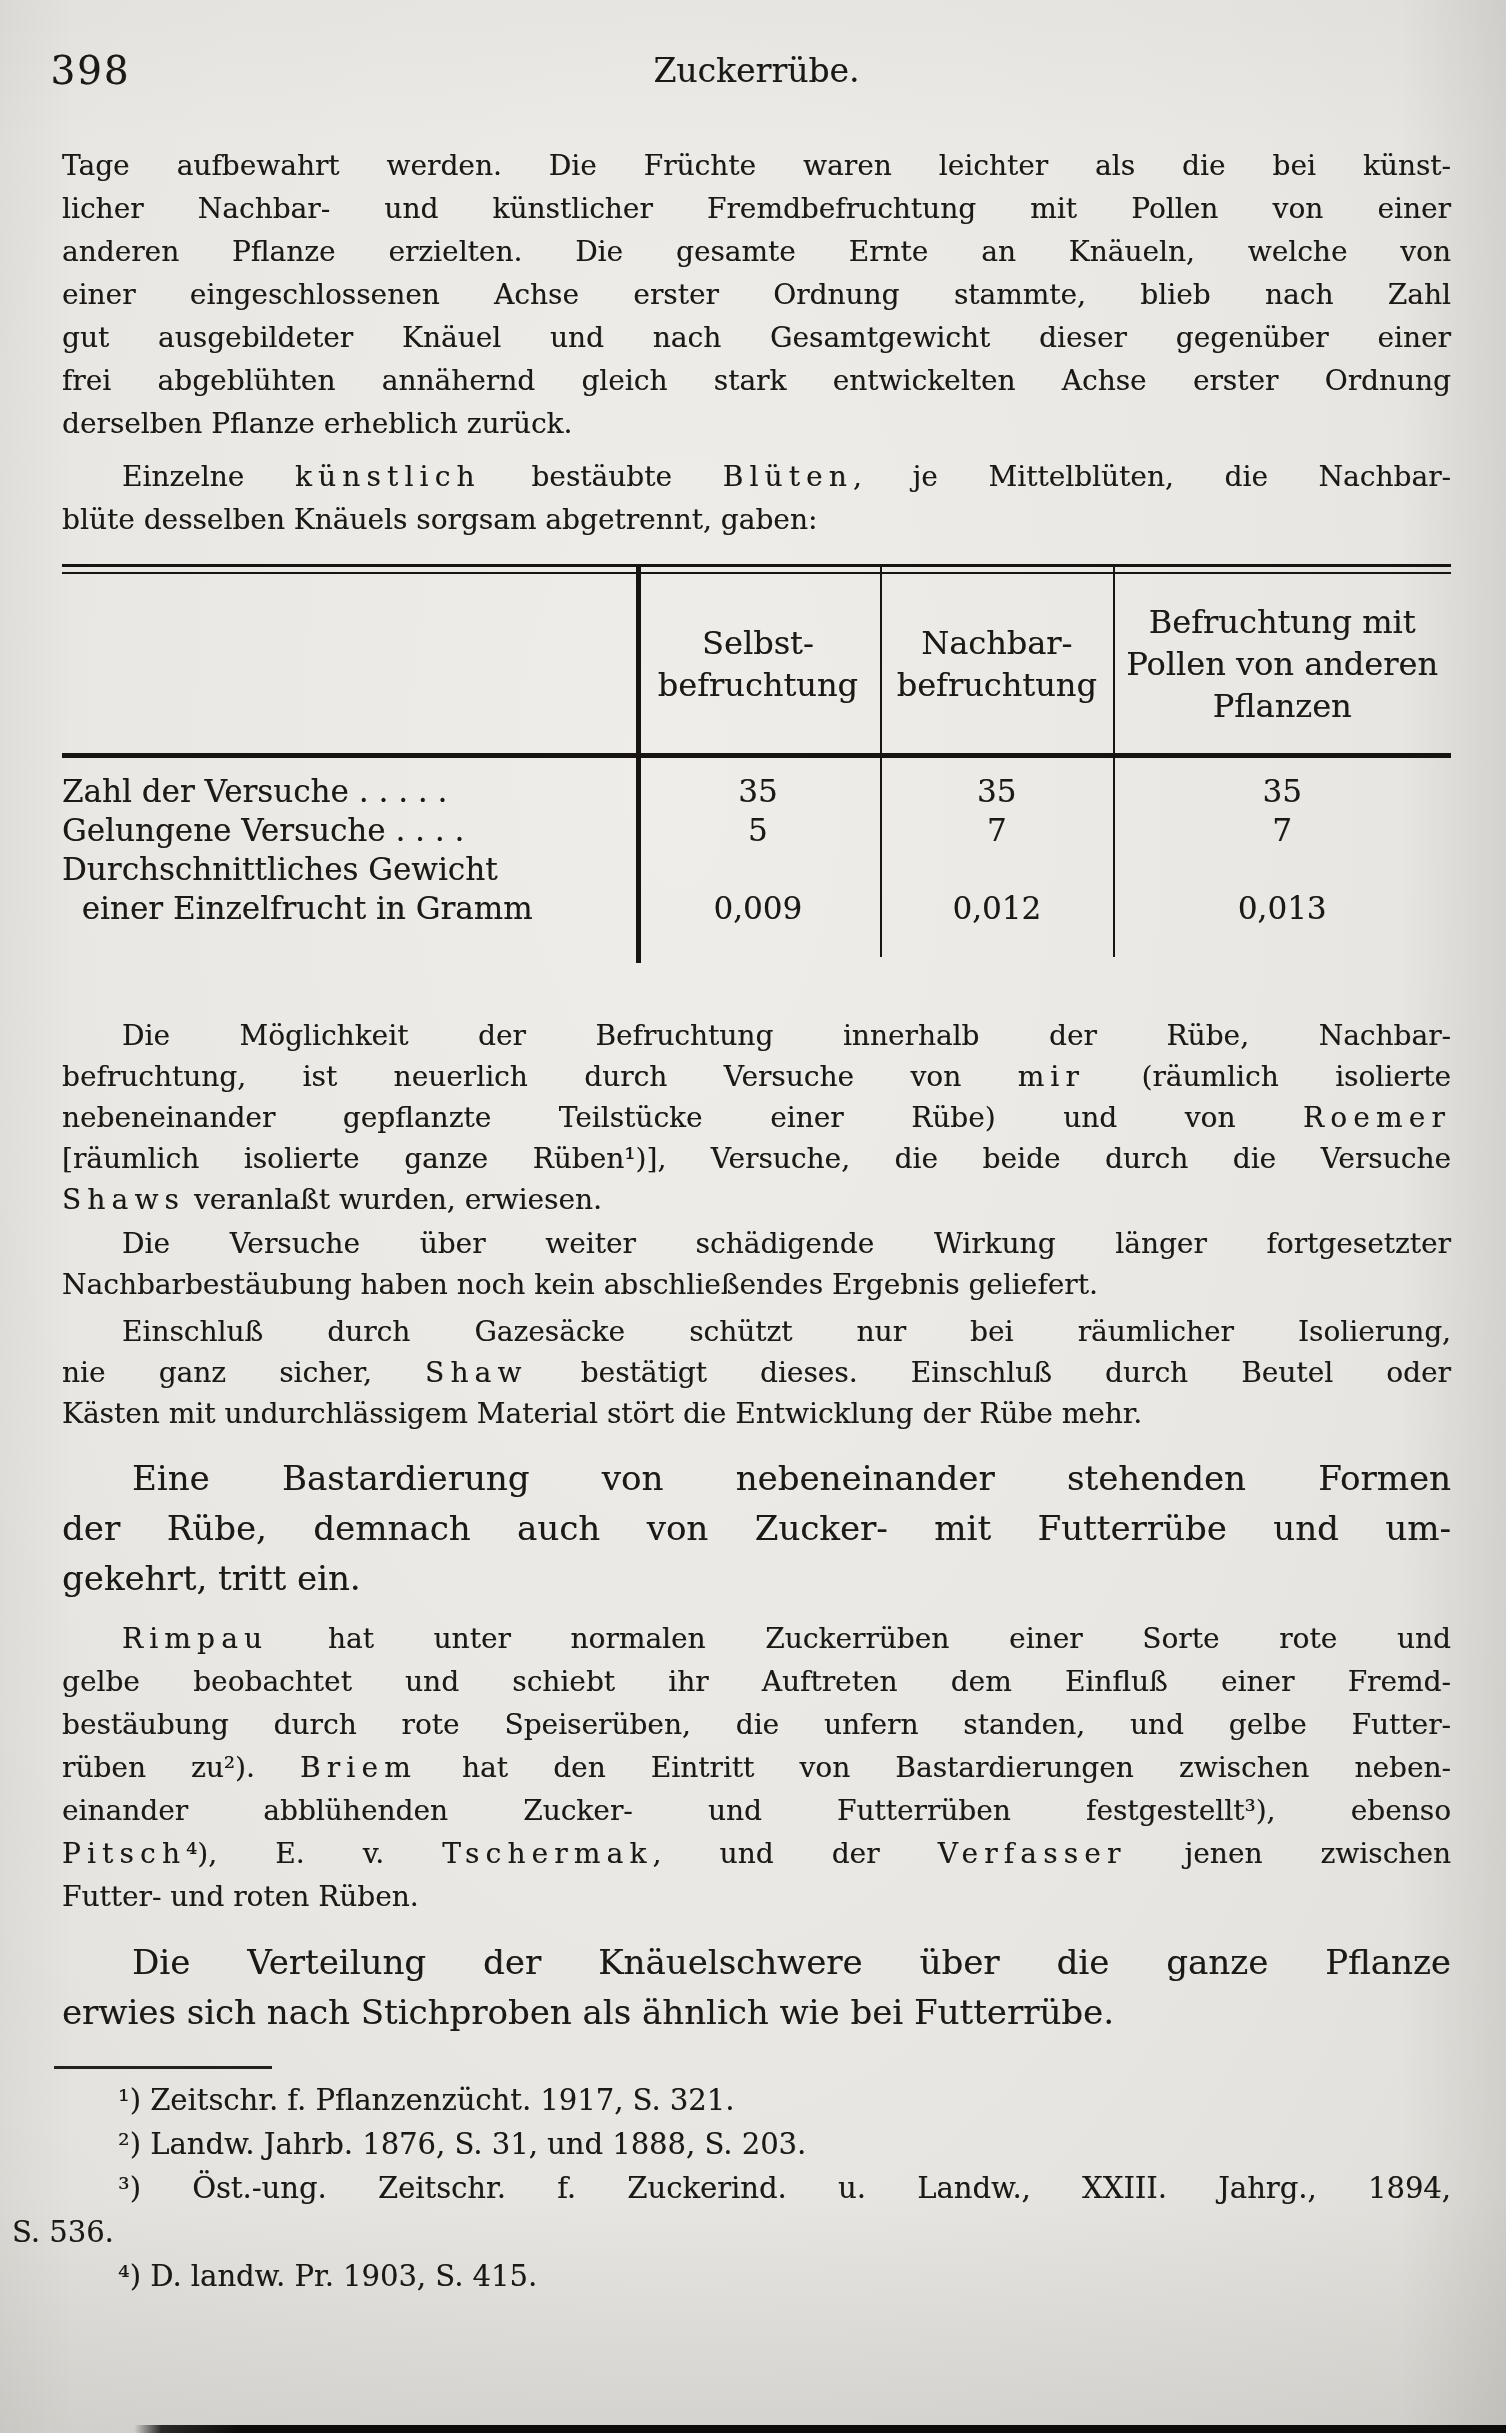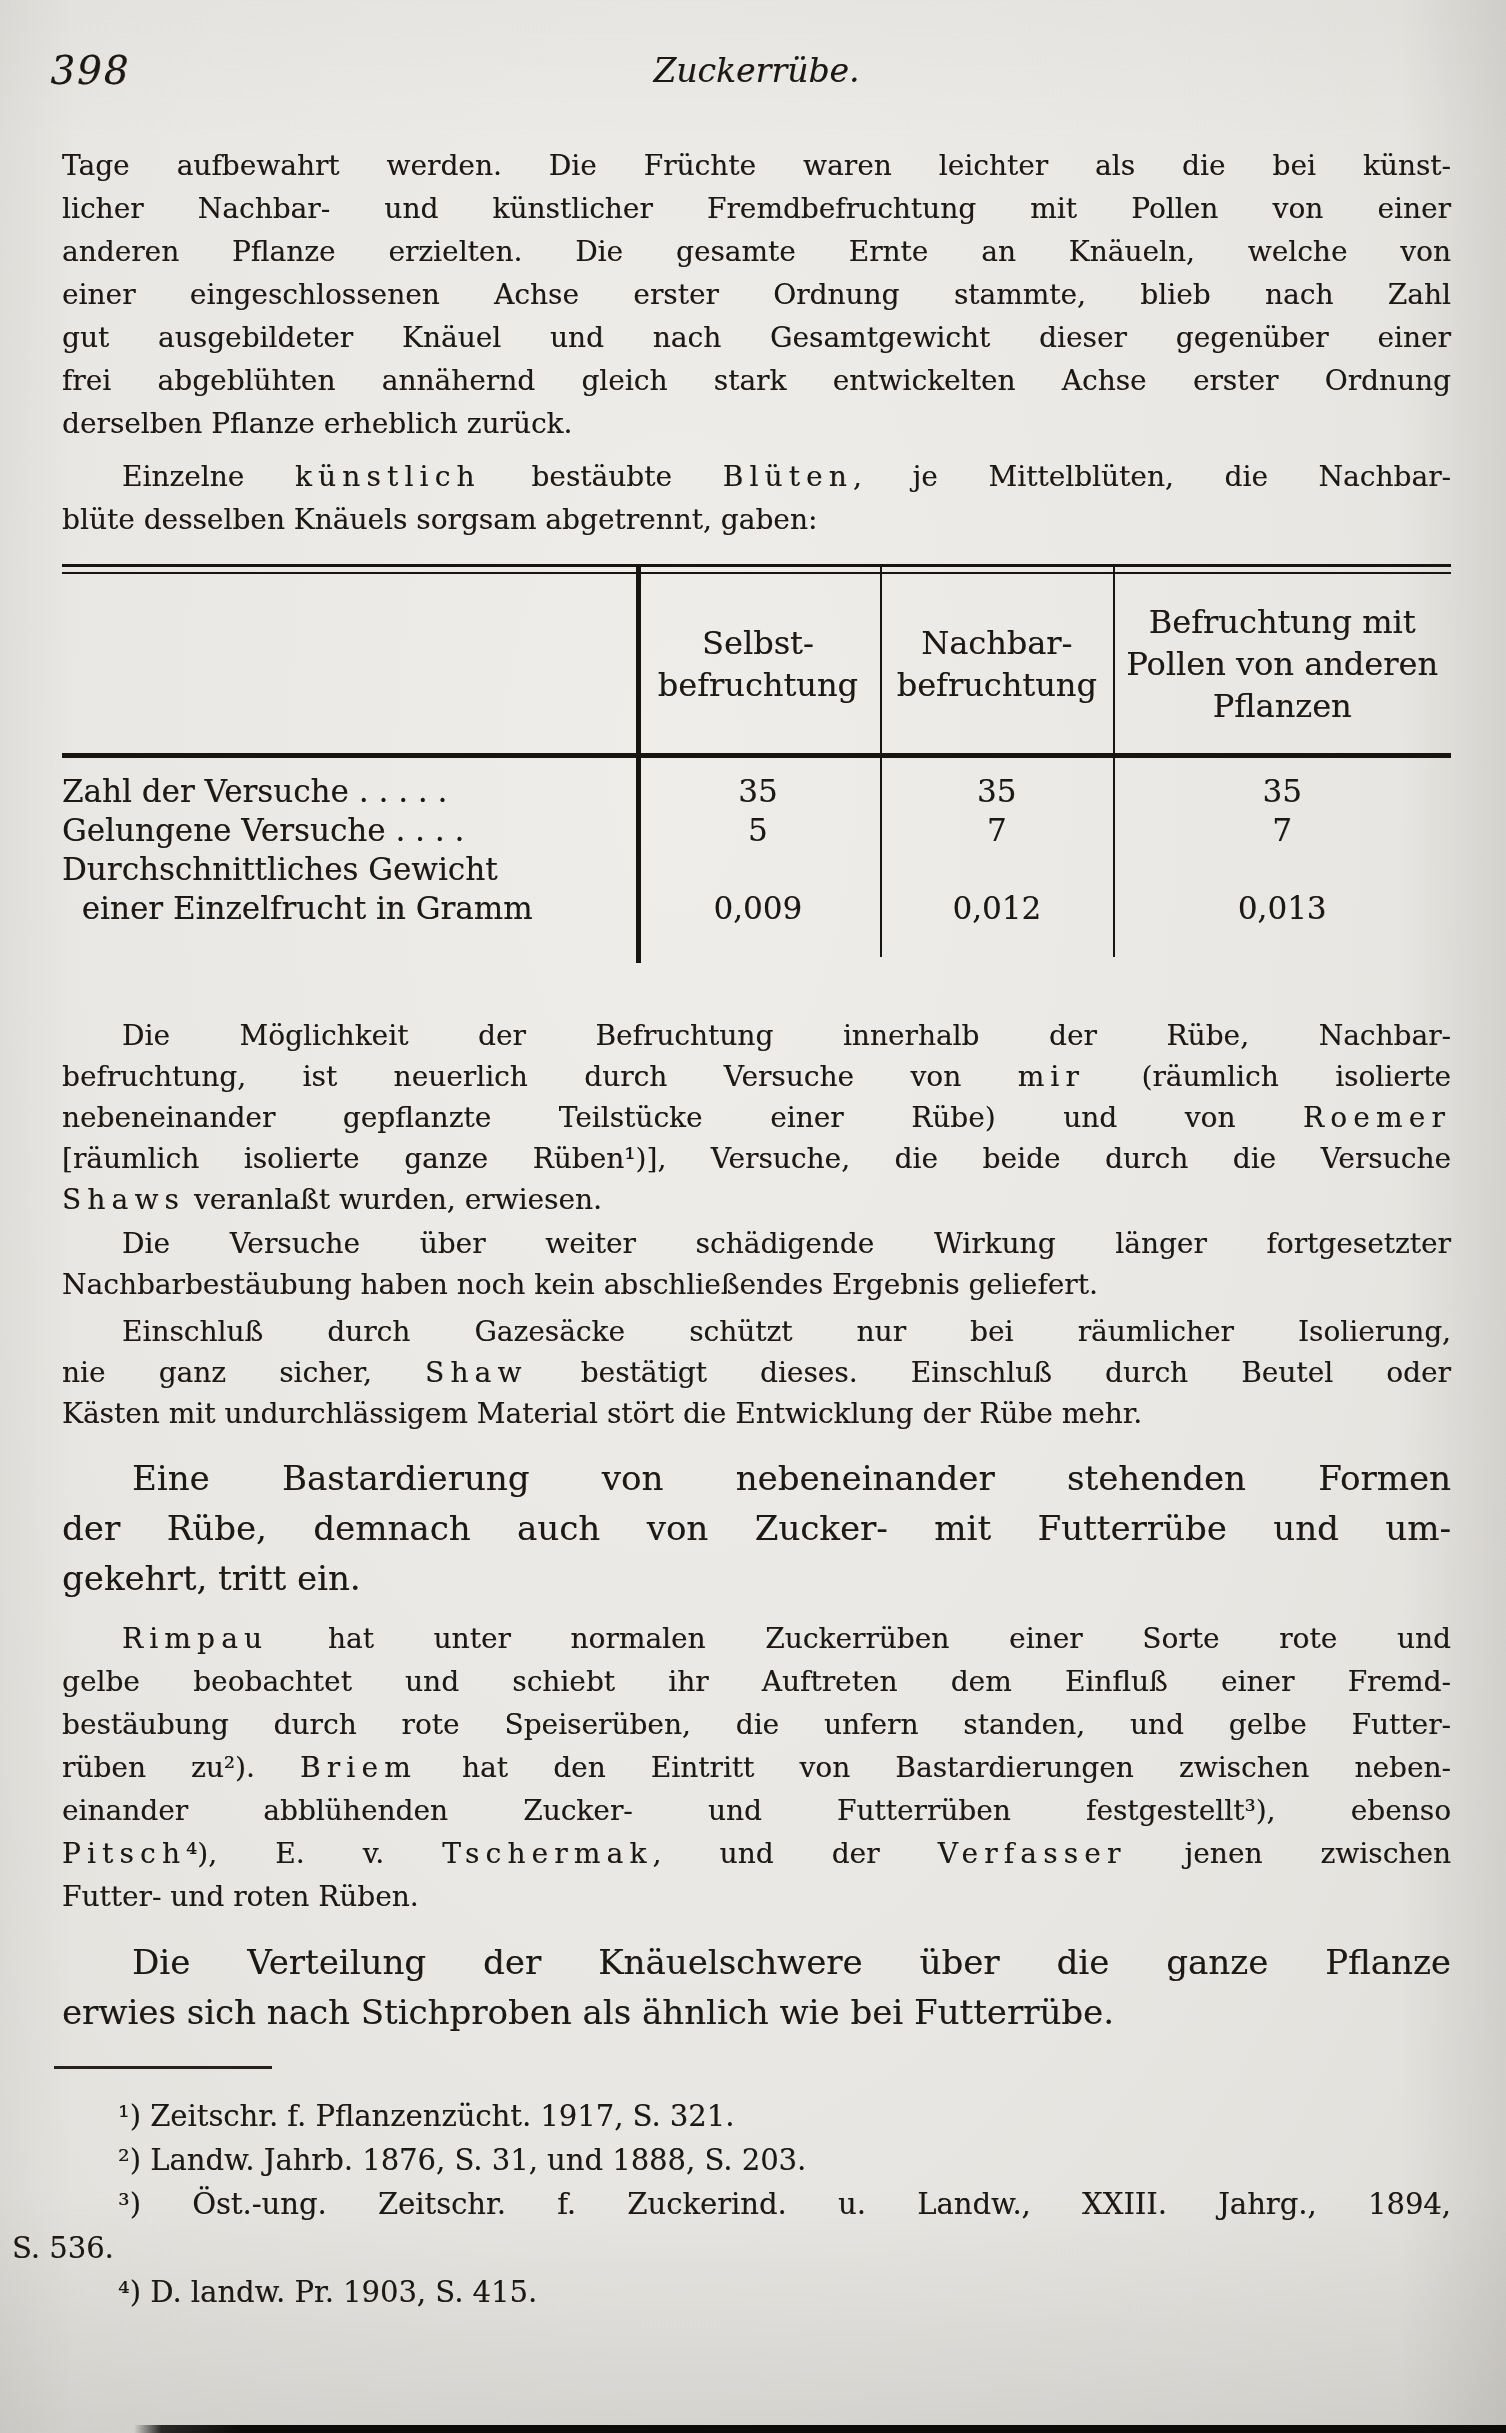--- a/index.html
+++ b/index.html
@@ -12,21 +12,21 @@
     background:
       linear-gradient(to right, rgba(60,55,48,0.05), rgba(0,0,0,0) 5%, rgba(0,0,0,0) 93%, rgba(60,55,48,0.10)),
       linear-gradient(to bottom, rgba(0,0,0,0.02), rgba(0,0,0,0) 6%, rgba(0,0,0,0) 90%, rgba(40,38,34,0.09)),
       radial-gradient(ellipse at 45% 32%, #efedE9 0%, #e9e7e3 55%, #e0ded9 100%);
     color:#1c1814;
     font-family:"DejaVu Serif","Liberation Serif",serif;
     text-shadow:0.3px 0.3px 0.6px rgba(35,28,22,0.45);
     overflow:hidden;
   }
   
-  .pagehead{position:relative;height:47px;font-style:italic;}
+  .pagehead{position:relative;height:47px;}
   .pagenum{position:absolute;left:-11.6px;top:0;font-size:39px;line-height:47px;letter-spacing:1.9px;}
   .runtitle{text-align:center;font-size:33px;line-height:47px;}
   
   .para{font-size:28px;line-height:43px;}
   .para .line{text-align:justify;text-align-last:justify;white-space:nowrap;}
   .para .line.last{text-align-last:left;}
   .para.tight{line-height:41px;}
   .para.indent .line:first-child{text-indent:60px;}
   .para.large{font-size:34px;line-height:50px;}
   .para.large.indent .line:first-child{text-indent:70px;}
@@ -50,21 +50,21 @@
   .trow{display:grid;grid-template-columns:41.3% 17.6% 16.8% 24.3%;align-items:end;}
   .tcell{font-size:31px;line-height:39px;}
   .tcell.label{white-space:pre-line;padding-right:25px;}
   .tcell.val{text-align:center;}
   .vline{position:absolute;top:0;bottom:0;background:#18140f;}
   .vline.v1{left:41.3%;width:5.8px;bottom:-5.8px;}
   .vline.v2{left:58.9%;width:1.9px;}
   .vline.v3{left:75.7%;width:1.9px;}
   
   .fnrule{margin-top:29px;width:218px;height:2.9px;background:#25211c;margin-left:-7.8px;}
-  .footnotes{margin-top:25px;}
+  .footnotes{margin-top:9px;}
   .fn{font-size:29px;line-height:44px;}
   .fn .line{text-align:justify;text-align-last:justify;}
   .fn .line.last{text-align-last:left;}
   .fn .line:first-child{text-indent:56px;}
   .fn.fn-wrap .line.last{margin-left:-50px;text-indent:0;}
   
   .scan-bar{position:absolute;bottom:0;left:134px;right:0;height:8.7px;
     background:linear-gradient(to right, rgba(12,11,10,0) 0, rgba(12,11,10,0.85) 2%, #0c0b0a 8%);}
 </style>
 </head>

